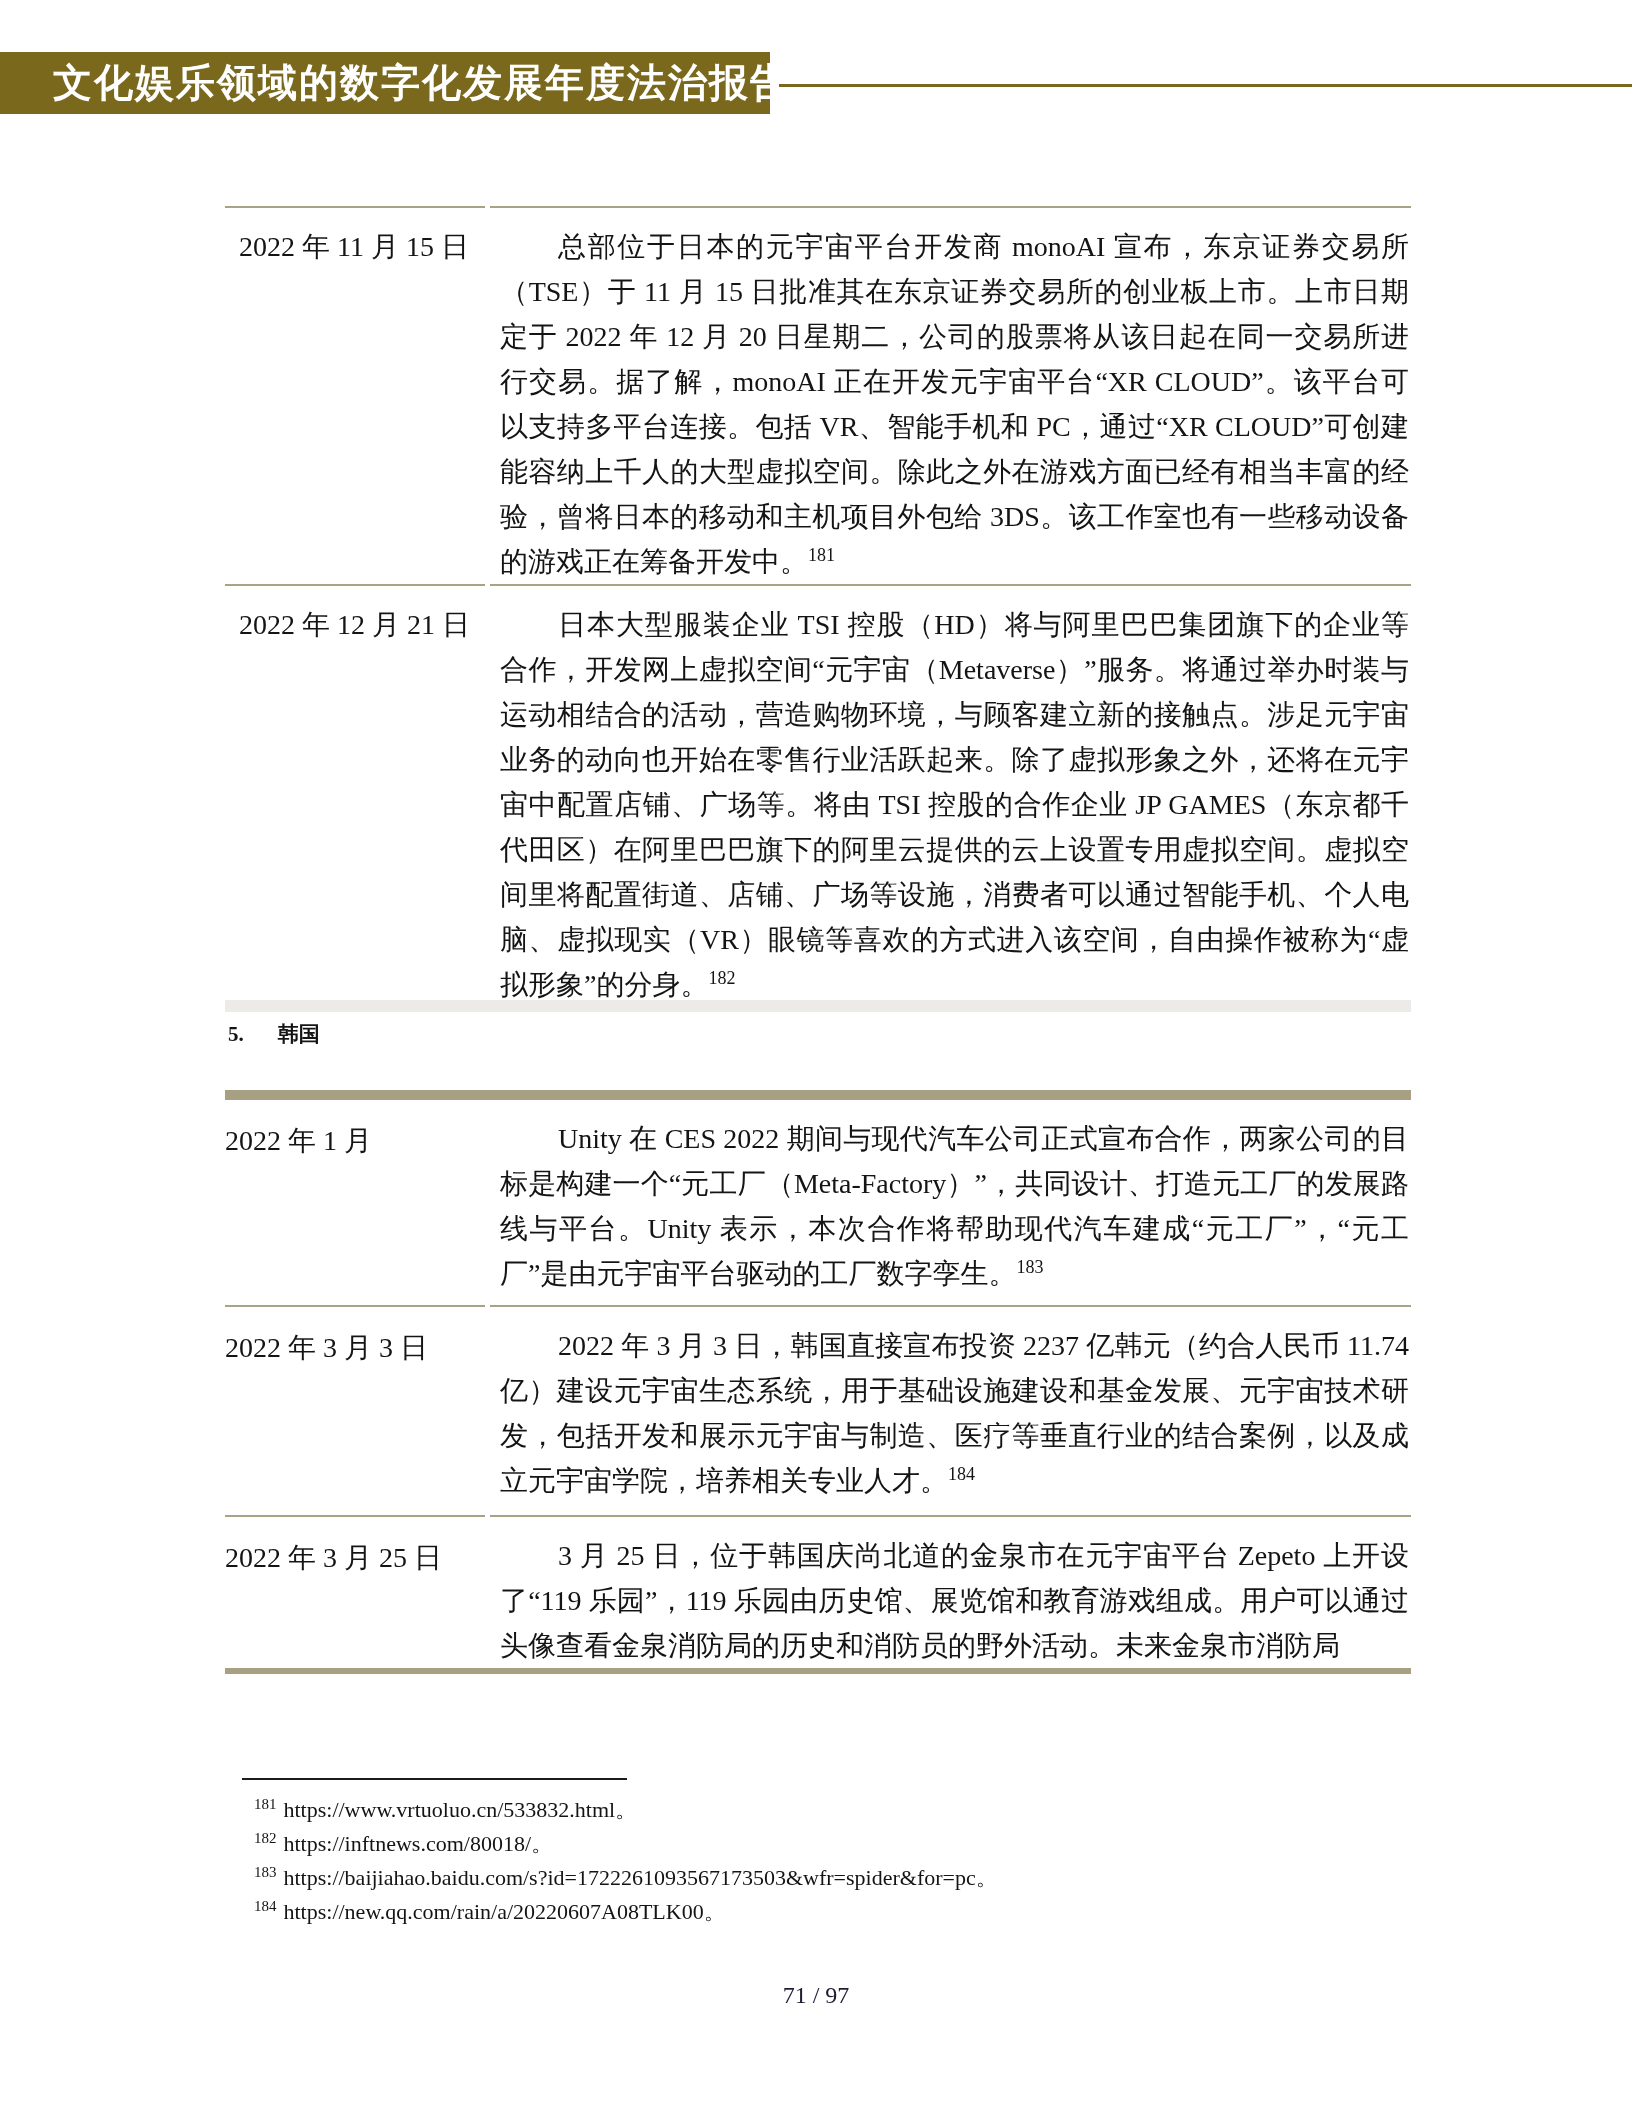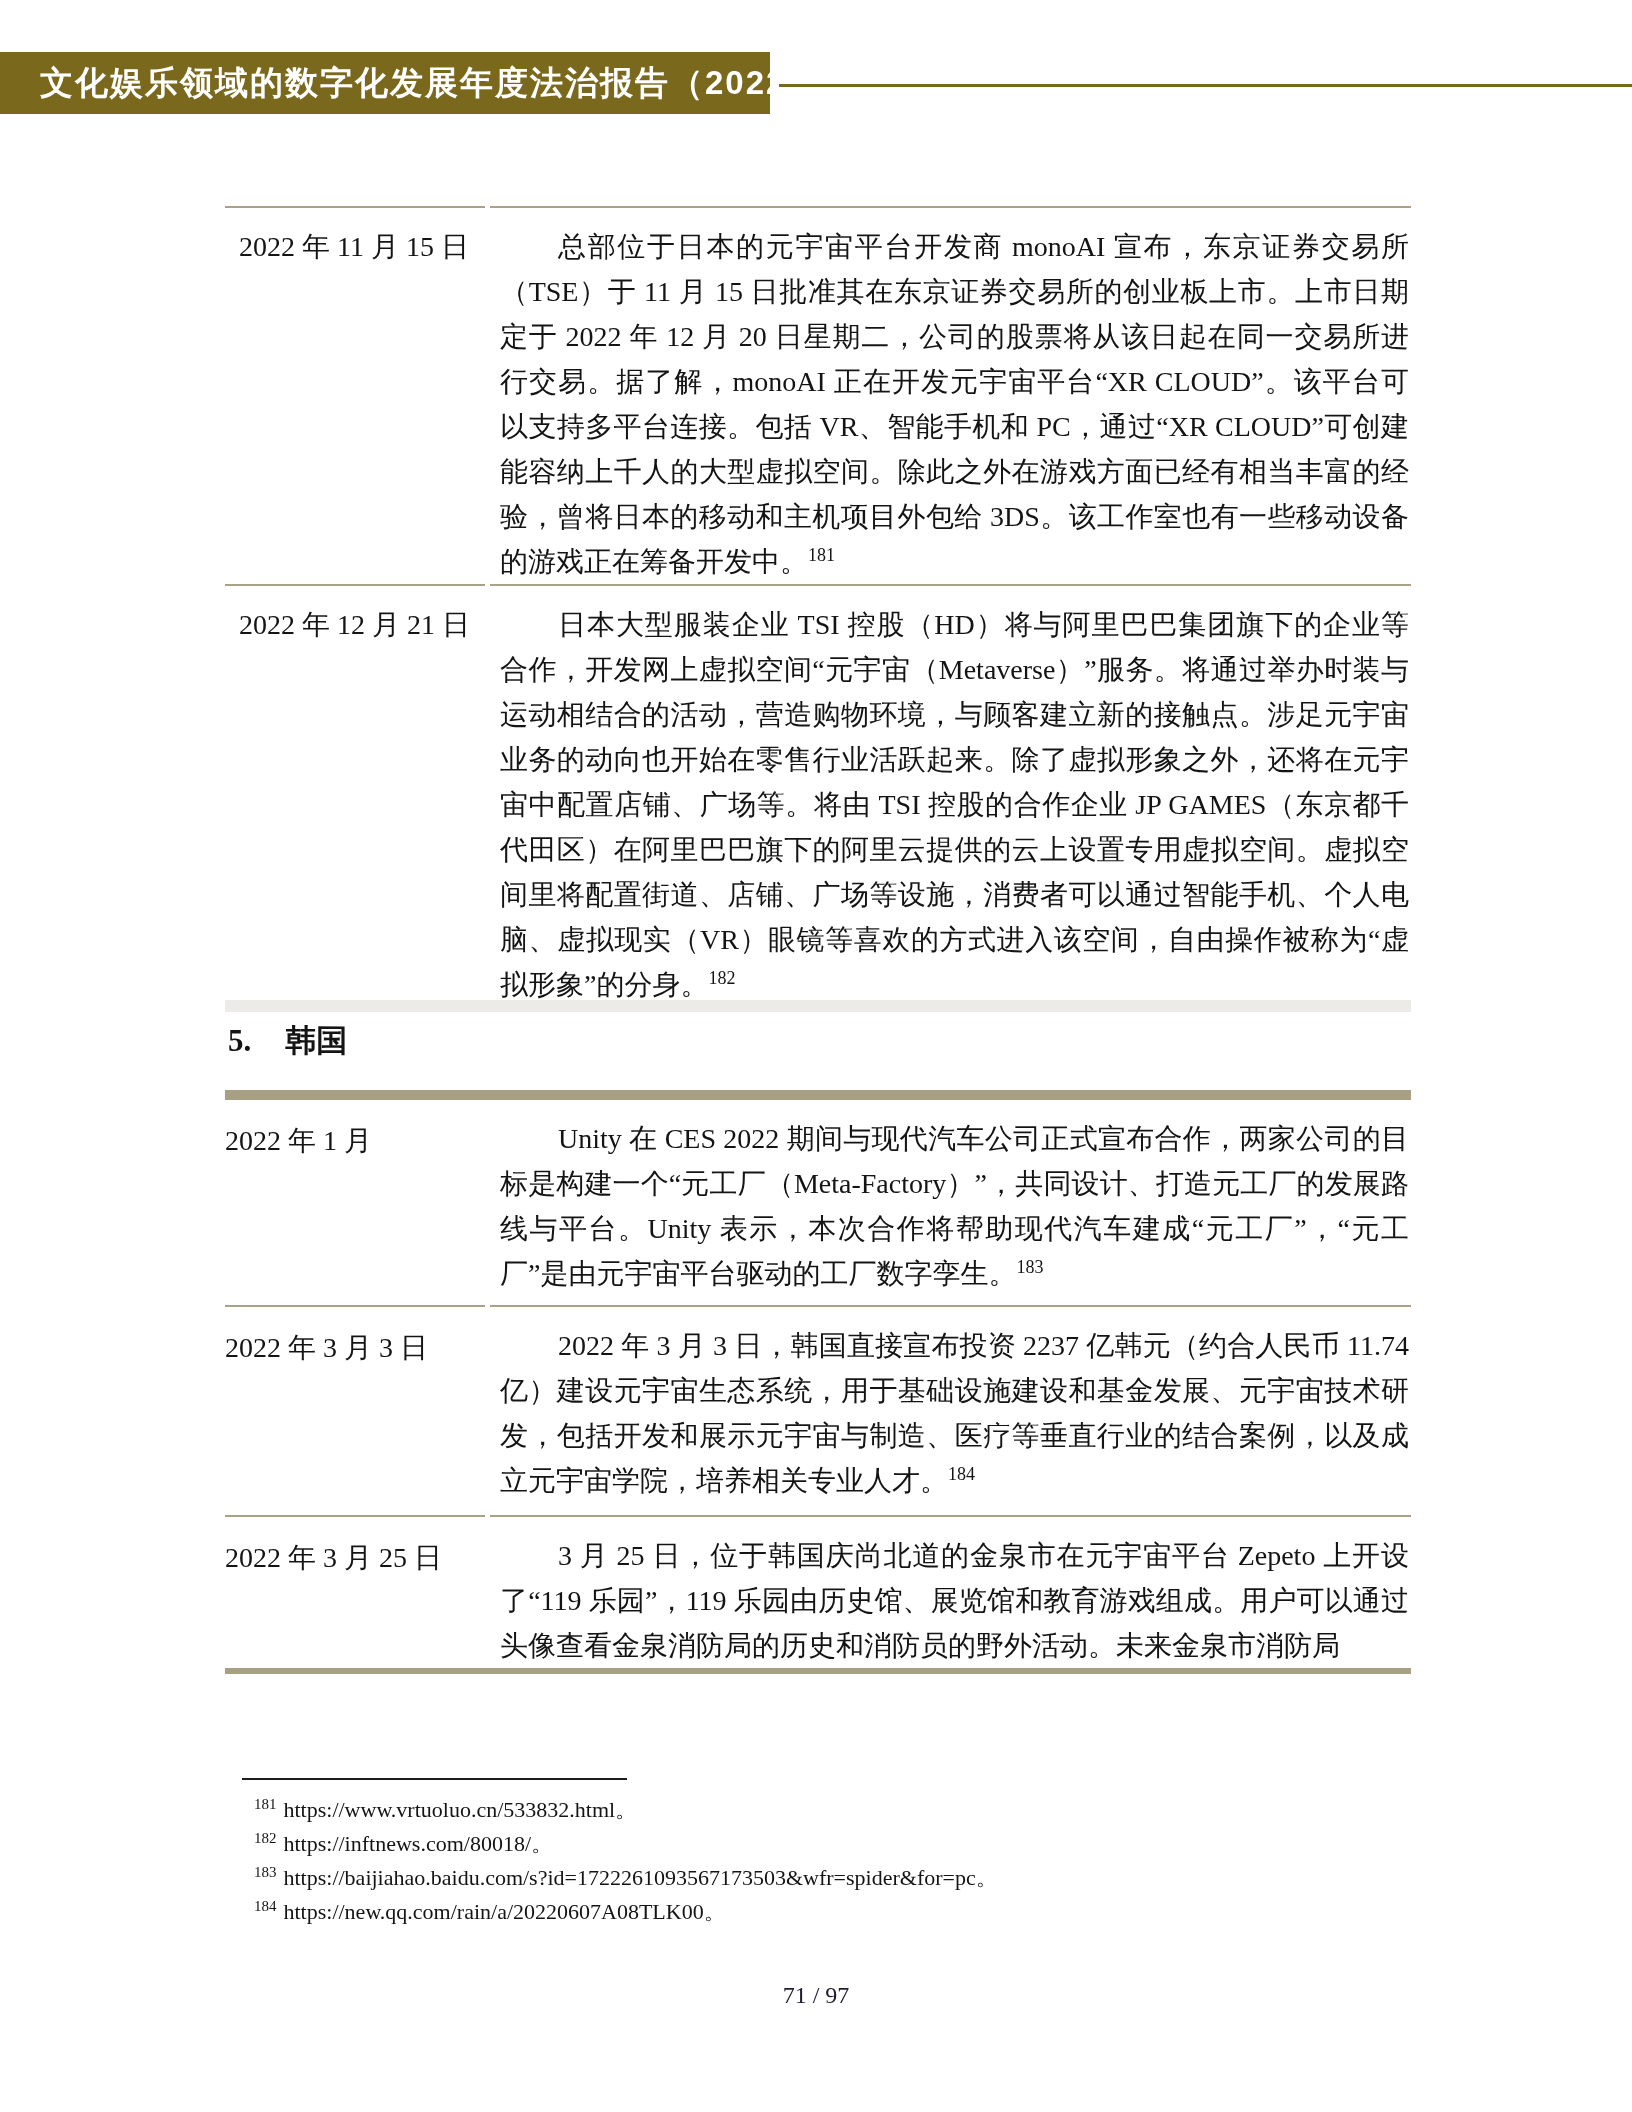--- a/index.html
+++ b/index.html
@@ -7,21 +7,21 @@
     position:relative; width:1632px; height:2112px; background:#ffffff;
     font-family:"Liberation Serif","DejaVu Serif",serif; color:#141414; overflow:hidden;
   }
 
   
   .header-bar {
     position:absolute; left:0; top:52px; width:770px; height:62px;
     background:#7a681c; display:flex; align-items:center;
   }
   .header-title {
-    color:#ffffff; font-size:33px; font-weight:bold; padding-left:40px;
+    color:#ffffff; font-size:39px; font-weight:bold; padding-left:53px;
     letter-spacing:2px; font-family:"Liberation Sans","DejaVu Sans",sans-serif;
     white-space:nowrap;
   }
   .header-rule {
     position:absolute; left:779px; top:84px; width:853px; height:3px; background:#7a681c;
   }
 
   
   .doc-table { position:absolute; left:225px; width:1186px; }
   .trow { display:flex; }
@@ -40,21 +40,21 @@
   
   .jp-row-1 { min-height:376px;margin-top:16px; }
   .jp-row-2 { min-height:434px; }
   .jp-table { top:190px; }
   .jp-bottom-band {
     position:absolute; left:225px; top:1000px; width:1186px; height:12px; background:#ecebe7;
   }
 
   
   .section-heading {
-    position:absolute; left:228px; top:1020px; font-size:31px; font-weight:bold;
+    position:absolute; left:228px; top:1020px; font-size:21px; font-weight:bold;
   }
   .section-heading .num { margin-right:34px; }
 
   
   .k-table { top:1090px; }
   .k-header { display:flex; height:75px; align-items:center; font-weight:bold; font-size:28px; }
   .k-h-time { width:260px; flex:none; text-align:center; }
   .k-h-summary { flex:1; text-align:center; }
   .k-bar { height:10px; background:#a8a083; }
   .k-bar-bottom { height:6px; background:#a8a083; }

